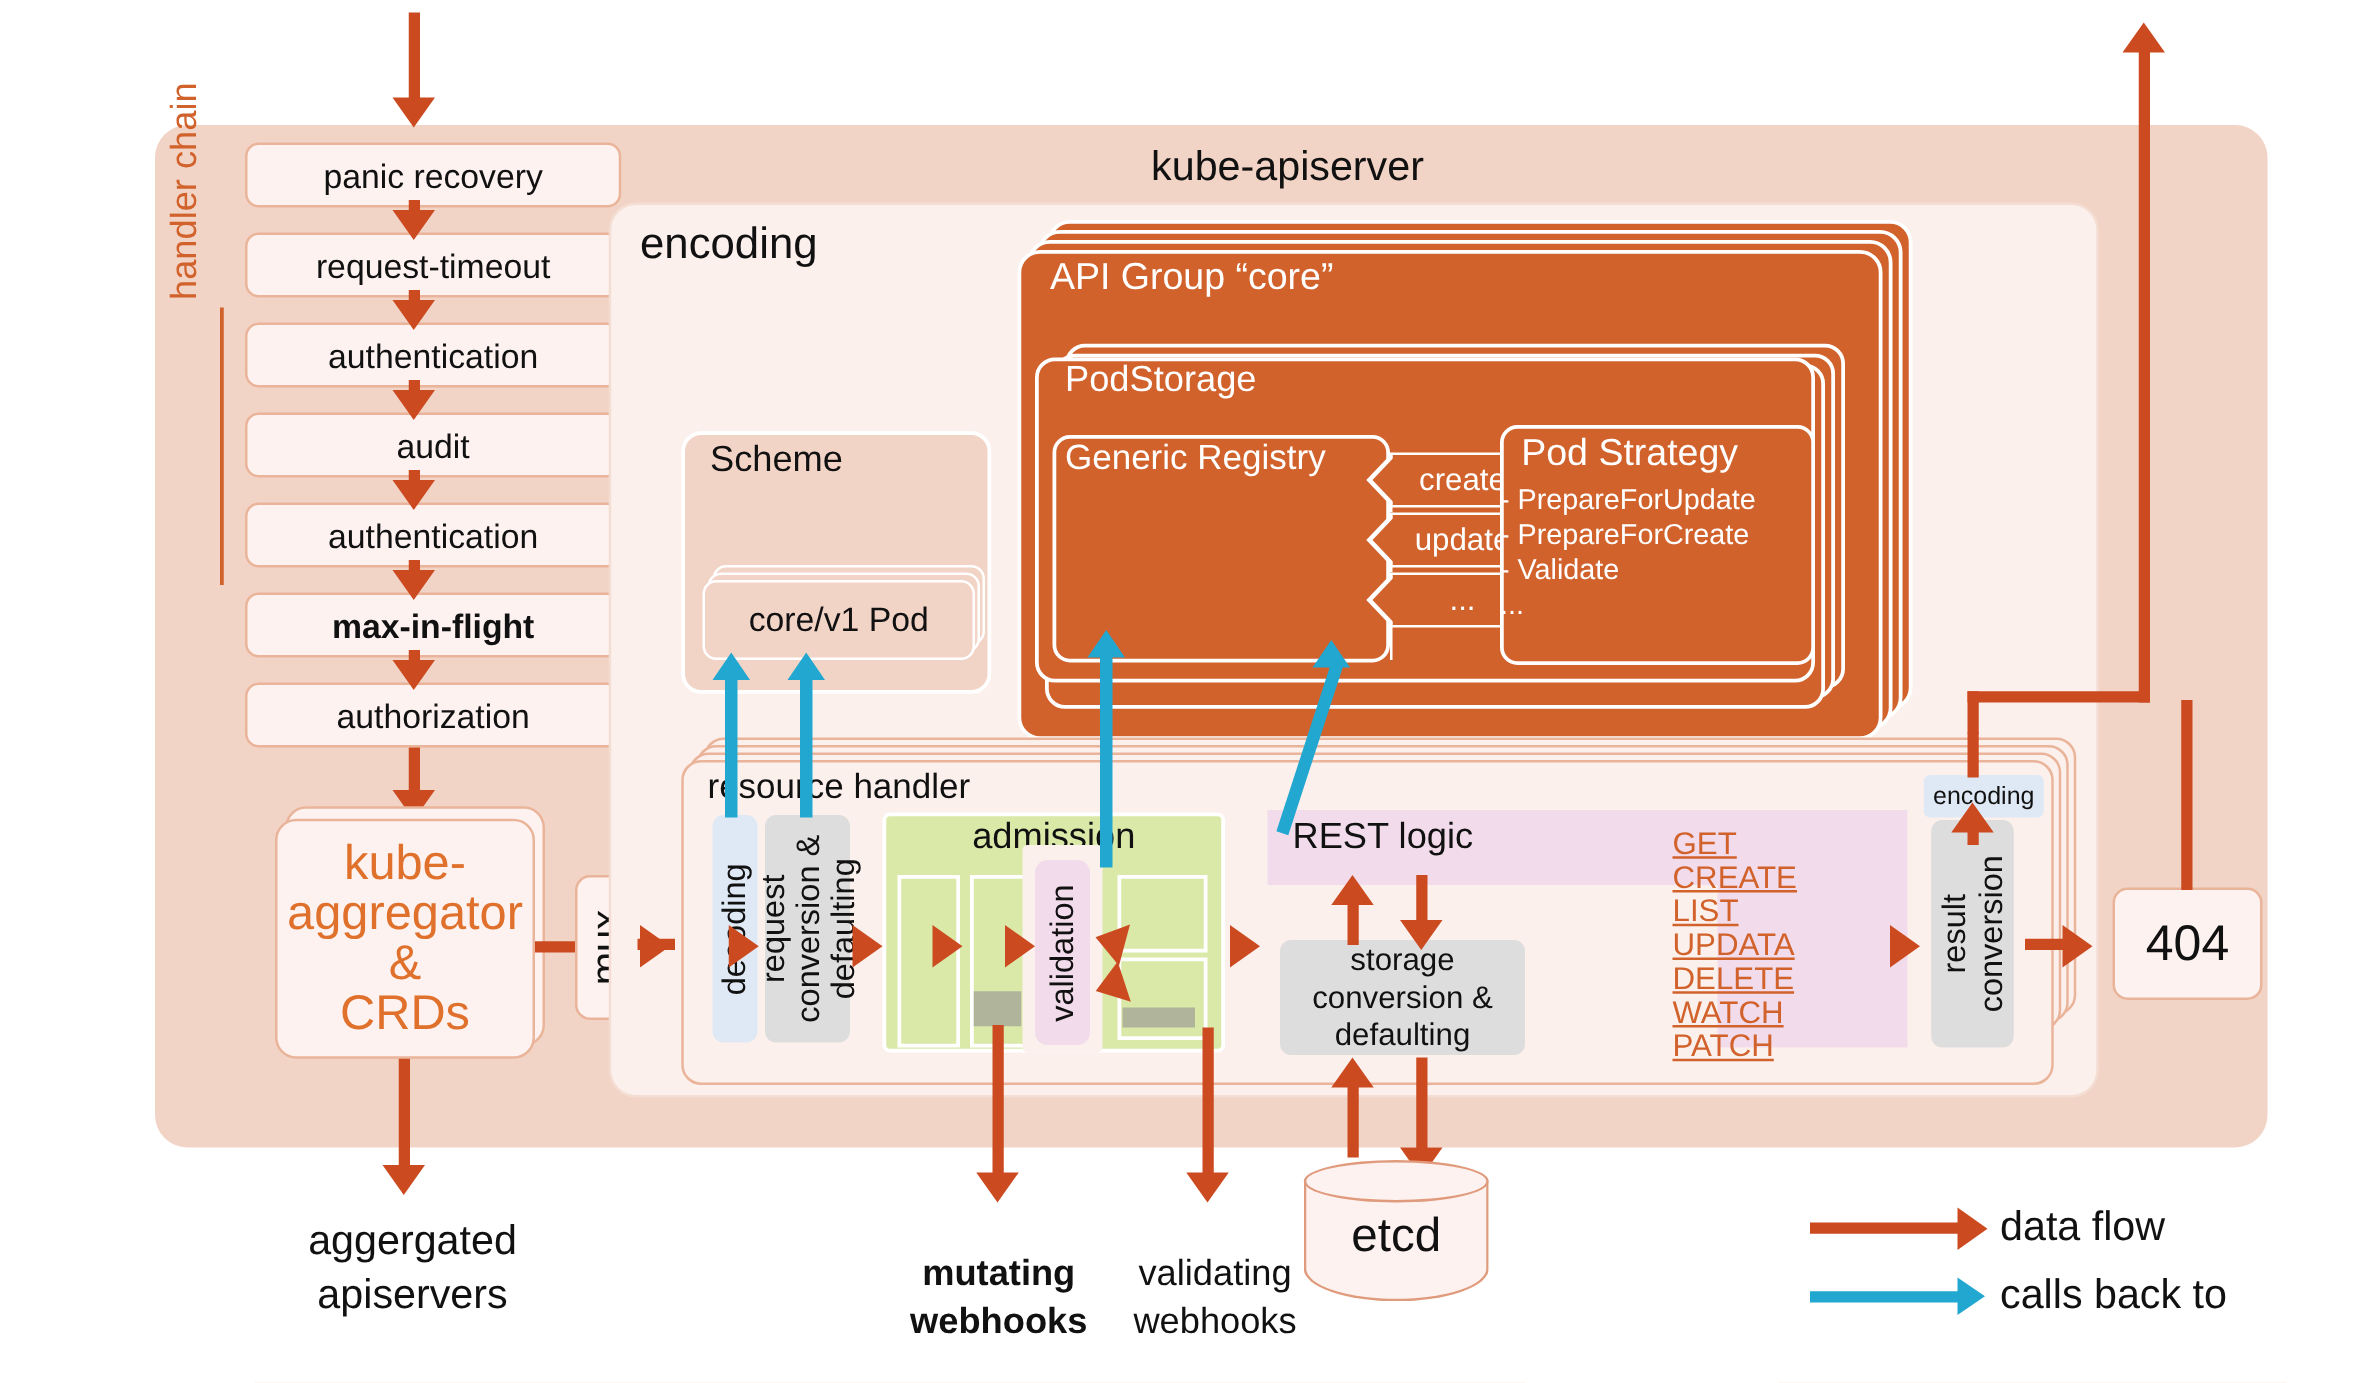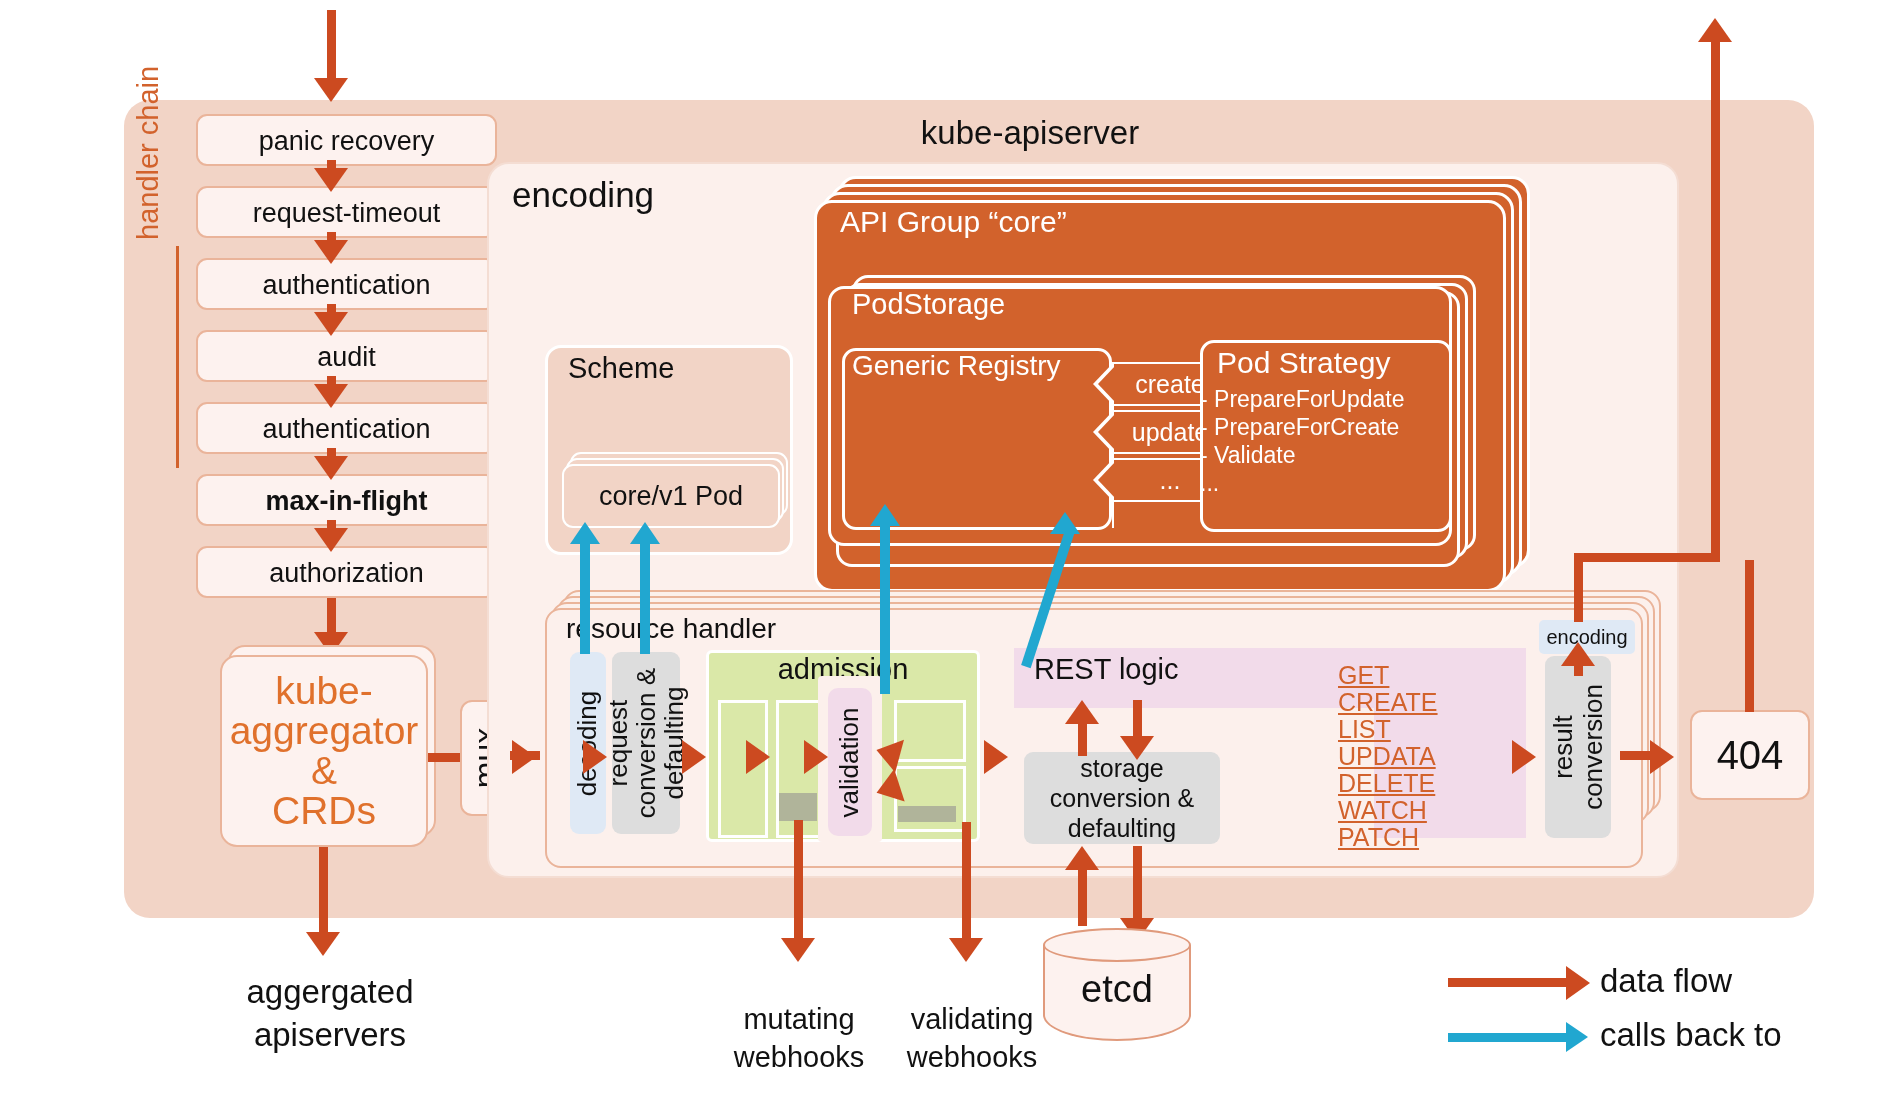--- a/index.html
+++ b/index.html
@@ -474,21 +474,21 @@
   <div class="ah-up-b" style="left:630px; top:522px;"></div>
 
   <div class="ln-b" style="left:880px; top:524px; width:10px; height:170px;"></div>
   <div class="ah-up-b" style="left:870px; top:504px;"></div>
 
   <div class="ln-b" style="left:1065px; top:530px; width:10px; height:142px; transform: rotate(18deg); transform-origin: top left;"></div>
   <div class="ah-up-b" style="left:1050px; top:512px;"></div>
 
   <div class="ln" style="left:794px; top:820px; width:9px; height:124px;"></div>
   <div class="ah-down" style="left:781px; top:938px;"></div>
-  <div class="wh-label" style="left:718px; top:1000px; width:162px;">
+  <div class="wh-label" style="left:718px; top:1000px; width:162px;font-weight:bold;">
     <div>mutating</div>
     <div>webhooks</div>
   </div>
 
   <div class="ln" style="left:962px; top:822px; width:9px; height:122px;"></div>
   <div class="ah-down" style="left:949px; top:938px;"></div>
   <div class="wh-label" style="left:890px; top:1000px; width:164px;">
     <div>validating</div>
     <div>webhooks</div>
   </div>

